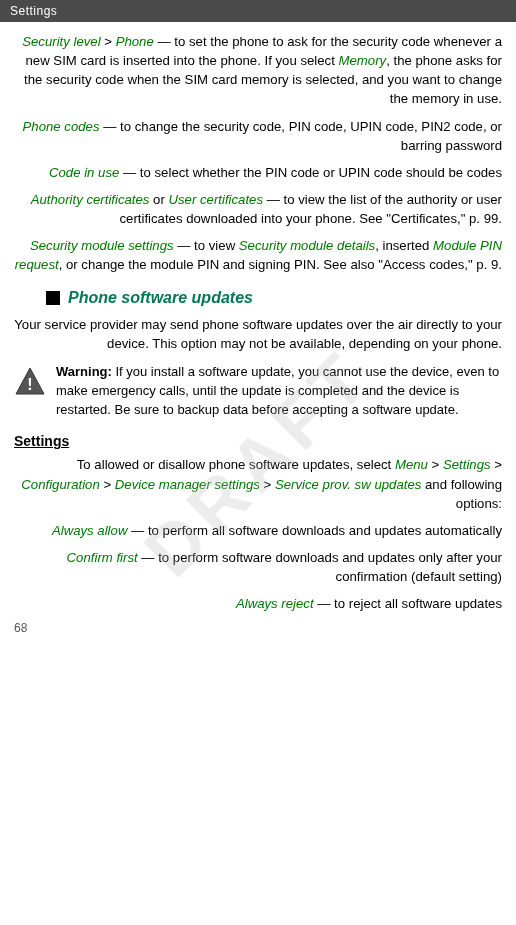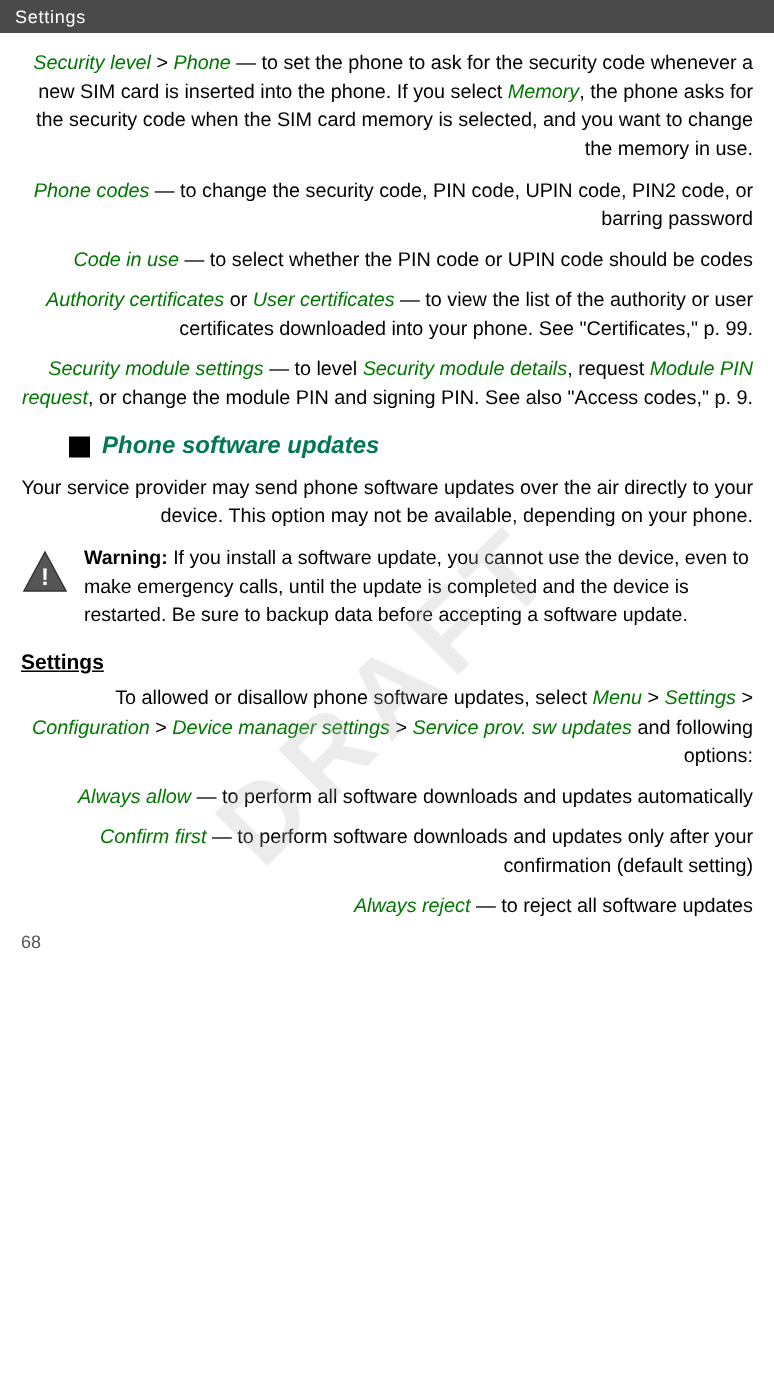--- a/index.html
+++ b/index.html
@@ -112,21 +112,21 @@
 
   <p>
     <span class="italic-green">Code in use</span><span> — to select whether the PIN code or UPIN code should be codes</span>
   </p>
 
   <p>
     <span class="italic-green">Authority certificates</span><span> or </span><span class="italic-green">User certificates</span><span> — to view the list of the authority or user certificates downloaded into your phone. See "Certificates," p. 99.</span>
   </p>
 
   <p>
-    <span class="italic-green">Security module settings</span><span> — to level </span><span class="italic-green">Security module details</span><span>, request </span><span class="italic-green">Module PIN request</span><span>, or change the module PIN and signing PIN. See also "Access codes," p. 9.</span>
+    <span class="italic-green">Security module settings</span><span> — to view </span><span class="italic-green">Security module details</span><span>, inserted </span><span class="italic-green">Module PIN request</span><span>, or change the module PIN and signing PIN. See also "Access codes," p. 9.</span>
   </p>
 
   <div class="section-heading">
     <div class="square"></div>
     <h2>Phone software updates</h2>
   </div>
 
   <p>Your service provider may send phone software updates over the air directly to your device. This option may not be available, depending on your phone.</p>
 
   <div class="warning-box">

